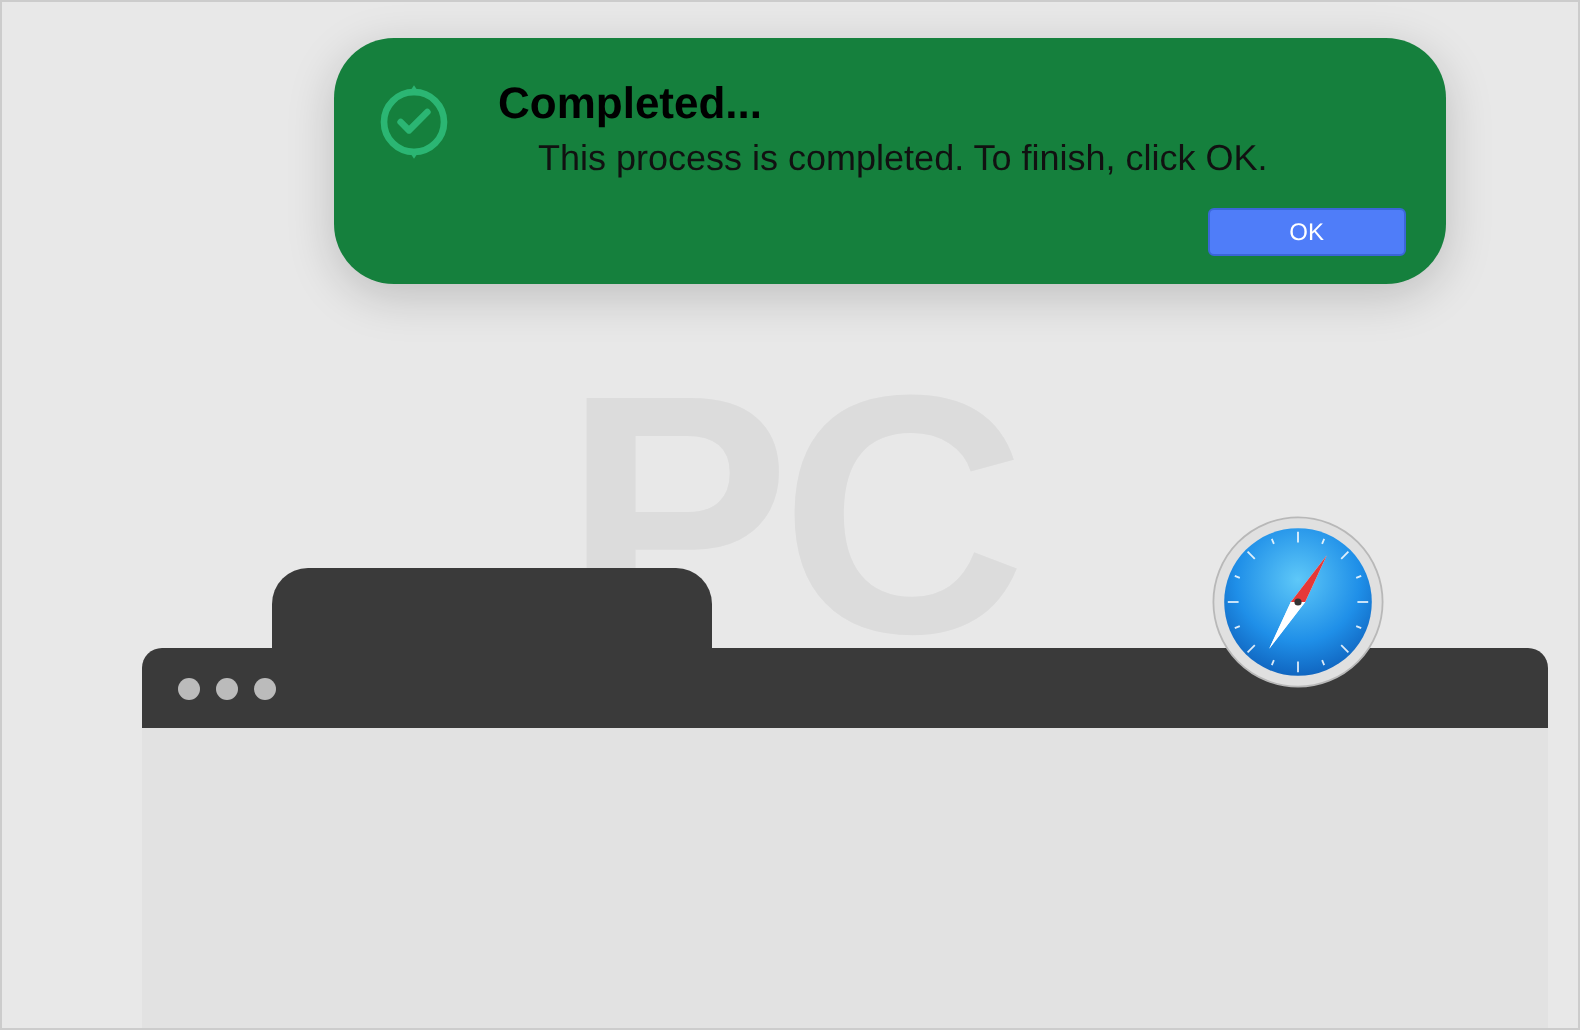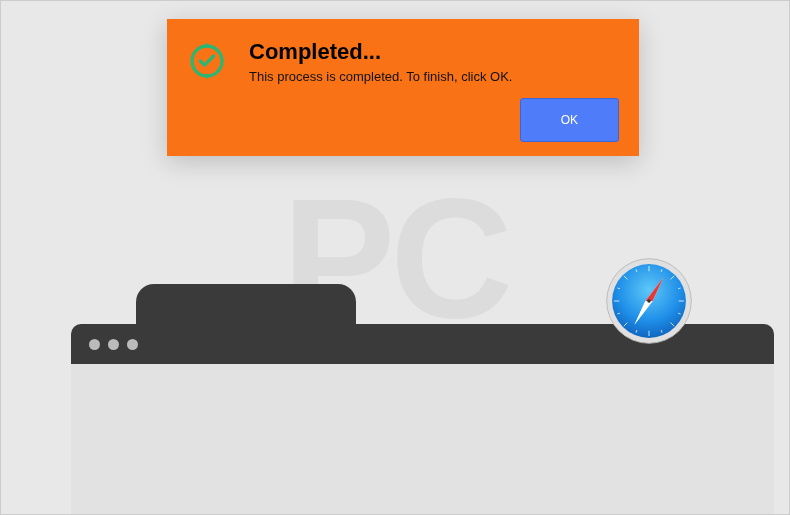--- a/index.html
+++ b/index.html
@@ -88,25 +88,26 @@
   top: 255px;
   right: 95px;
   width: 90px;
   height: 90px;
   z-index: 3;
 }
 .dialog {
   position: absolute;
   top: 18px;
   left: 166px;
-  width: 472px;
-  background: #f97316;
+  width: 556px;
+  background: #15803d;
   box-shadow: 0 6px 24px rgba(0,0,0,0.18);
   z-index: 4;
   padding: 20px 20px 14px 20px;
+  border-radius: 30px;
 }
 .dialog-body {
   display: flex;
   align-items: flex-start;
   gap: 22px;
 }
 .check-icon {
   flex-shrink: 0;
   width: 40px;
   height: 40px;
@@ -115,33 +116,34 @@
 .dialog-text {
   flex: 1;
 }
 .dialog-title {
   font-size: 22px;
   font-weight: 700;
   color: #000;
   margin-bottom: 4px;
 }
 .dialog-message {
-  font-size: 13px;
+  font-size: 18px;
   color: #111;
+  margin-left: 20px;
 }
 .dialog-actions {
   display: flex;
   justify-content: flex-end;
   margin-top: 14px;
 }
 .ok-button {
   background: #4f7df9;
   color: #fff;
   border: none;
-  padding: 14px 40px;
+  padding: 4px 40px;
   font-size: 12px;
   border-radius: 3px;
   cursor: pointer;
   border: 1px solid #3a66d8;
 }
 </style>
 </head>
 <body>
 
 <div class="watermark">PC</div>

